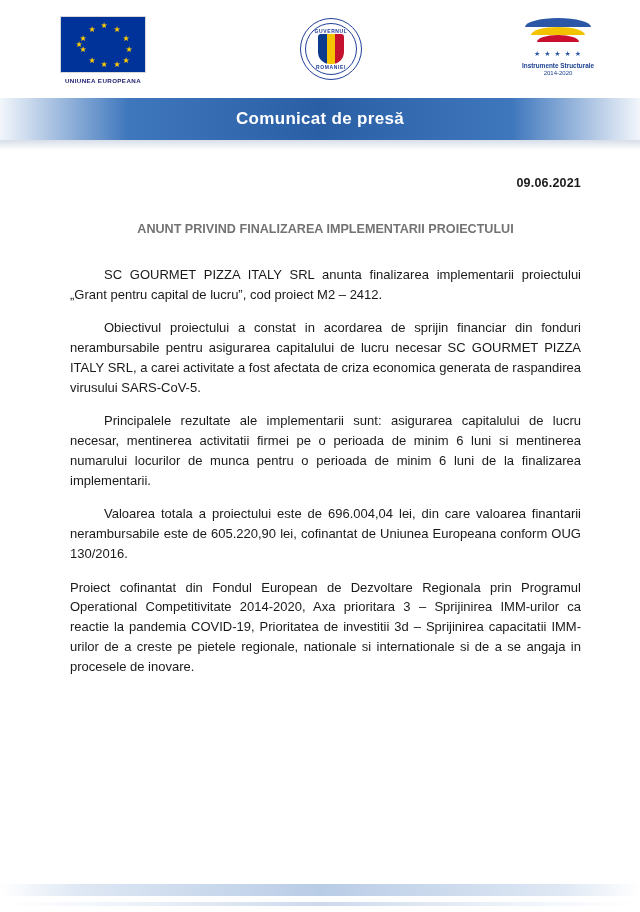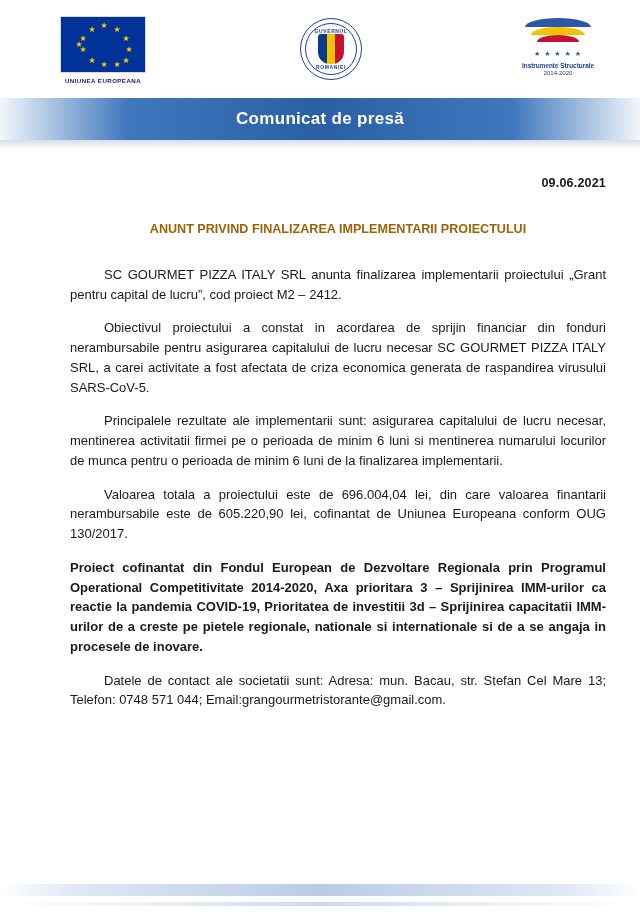--- a/index.html
+++ b/index.html
@@ -159,47 +159,47 @@
     font-weight: bold;
     letter-spacing: 0.3px;
   }
   .banner-shadow {
     height: 10px;
     background: linear-gradient(to bottom, rgba(140,160,190,0.35), rgba(255,255,255,0));
   }
 
   
   .content {
-    padding: 26px 34px 0 70px;
+    padding: 26px 59px 0 70px;
   }
   .date-line {
     text-align: right;
     font-weight: bold;
     font-size: 12.5px;
     margin-bottom: 30px;
     letter-spacing: 0.2px;
   }
   .doc-title {
     text-align: center;
-    color: #a16207;
+    color: #737373;
     font-weight: bold;
     font-size: 12.6px;
     line-height: 1.5;
     margin-bottom: 26px;
   }
   .doc-title .line2 { font-size: 12.2px; }
 
   p.para {
     font-size: 13px;
     line-height: 1.52;
     text-align: justify;
     margin: 0 0 14px 0;
     text-indent: 34px;
   }
-  p.para.noindent { text-indent: 0; font-weight: bold; }
+  p.para.noindent { text-indent: 0; }
 
   
   .footer-bar {
     position: absolute;
     left: 0;
     right: 0;
     bottom: 16px;
     height: 12px;
     background: linear-gradient(to right, #ffffff 0%, #dfe8f4 12%, #b9cce6 50%, #dfe8f4 88%, #ffffff 100%);
   }
@@ -267,22 +267,21 @@
 
     <div class="date-line">09.06.2021</div>
 
     <div class="doc-title">
       <div>ANUNT PRIVIND FINALIZAREA IMPLEMENTARII PROIECTULUI</div>
     </div>
 
     <p class="para">SC GOURMET PIZZA ITALY SRL anunta finalizarea implementarii proiectului „Grant pentru capital de lucru”, cod proiect M2 – 2412.</p>
     <p class="para">Obiectivul proiectului a constat in acordarea de sprijin financiar din fonduri nerambursabile pentru asigurarea capitalului de lucru necesar SC GOURMET PIZZA ITALY SRL, a carei activitate a fost afectata de criza economica generata de raspandirea virusului SARS-CoV-5.</p>
     <p class="para">Principalele rezultate ale implementarii sunt: asigurarea capitalului de lucru necesar, mentinerea activitatii firmei pe o perioada de minim 6 luni si mentinerea numarului locurilor de munca pentru o perioada de minim 6 luni de la finalizarea implementarii.</p>
-    <p class="para">Valoarea totala a proiectului este de 696.004,04 lei, din care valoarea finantarii nerambursabile este de 605.220,90 lei, cofinantat de Uniunea Europeana conform OUG 130/2017.</p>
+    <p class="para">Valoarea totala a proiectului este de 696.004,04 lei, din care valoarea finantarii nerambursabile este de 605.220,90 lei, cofinantat de Uniunea Europeana conform OUG 130/2016.</p>
     <p class="para noindent">Proiect cofinantat din Fondul European de Dezvoltare Regionala prin Programul Operational Competitivitate 2014-2020, Axa prioritara 3 – Sprijinirea IMM-urilor ca reactie la pandemia COVID-19, Prioritatea de investitii 3d – Sprijinirea capacitatii IMM-urilor de a creste pe pietele regionale, nationale si internationale si de a se angaja in procesele de inovare.</p>
-    <p class="para">Datele de contact ale societatii sunt: Adresa: mun. Bacau, str. Stefan Cel Mare 13; Telefon: 0748 571 044; Email:grangourmetristorante@gmail.com.</p>
 
   </div>
 
   <div class="footer-bar"></div>
   <div class="footer-bar2"></div>
 
 </div>
 
 </body></html>

